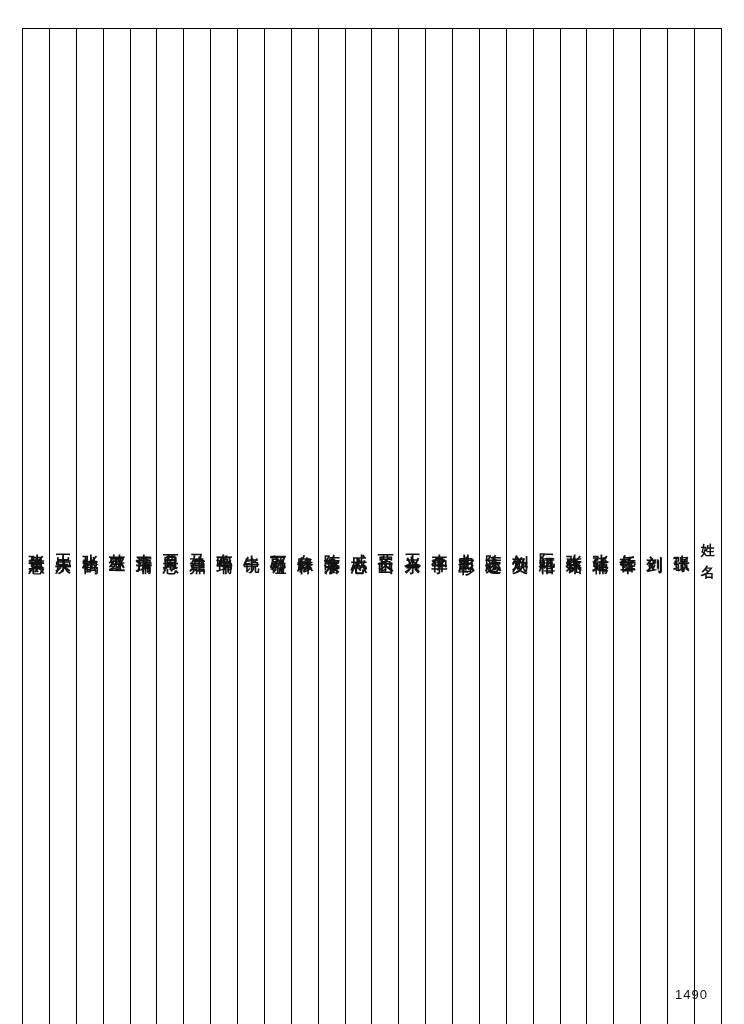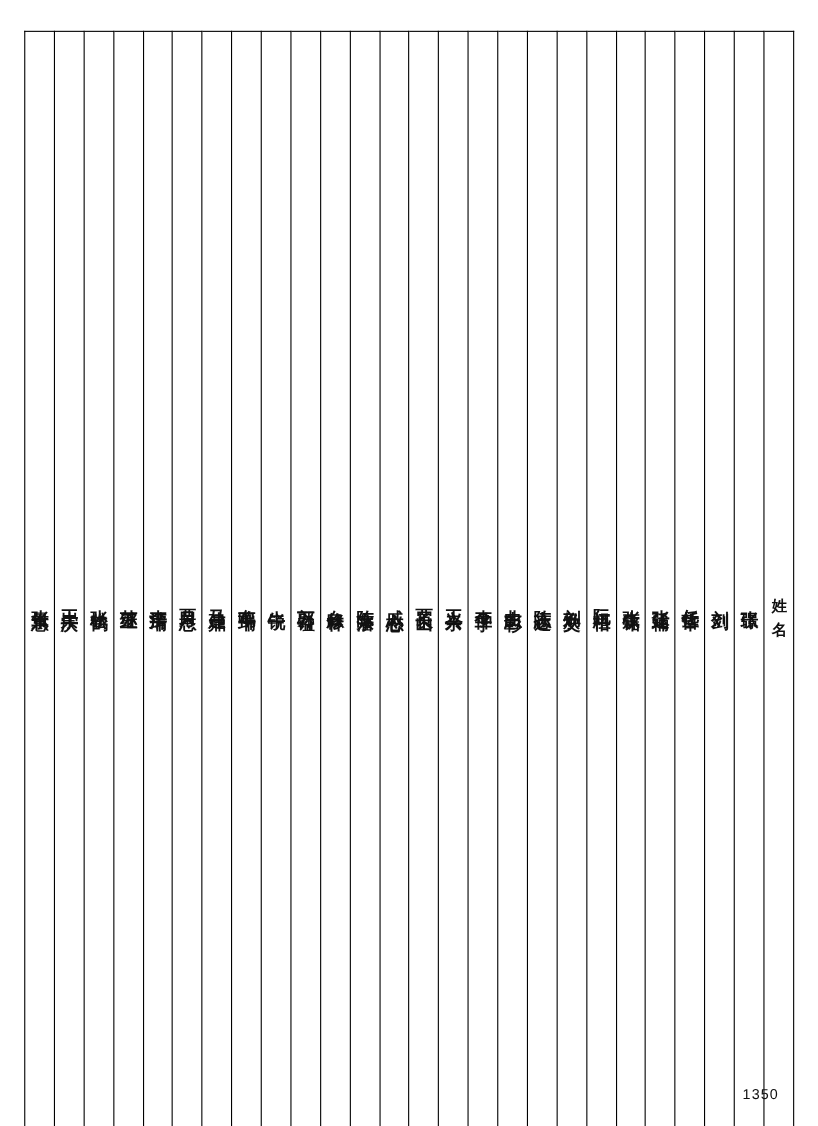--- a/index.html
+++ b/index.html
@@ -215,14 +215,14 @@
           <td class="hdr" style="width: 3.8462%;">
             <div class="cell-inner" style="align-items: center;">
               <span class="v">姓 名</span>
             </div>
           </td>
         </tr>
 
     </tbody>
   </table>
 
-  <div class="page-number">1350</div>
+  <div class="page-number">1490</div>
 </div>
 
 </body></html>

